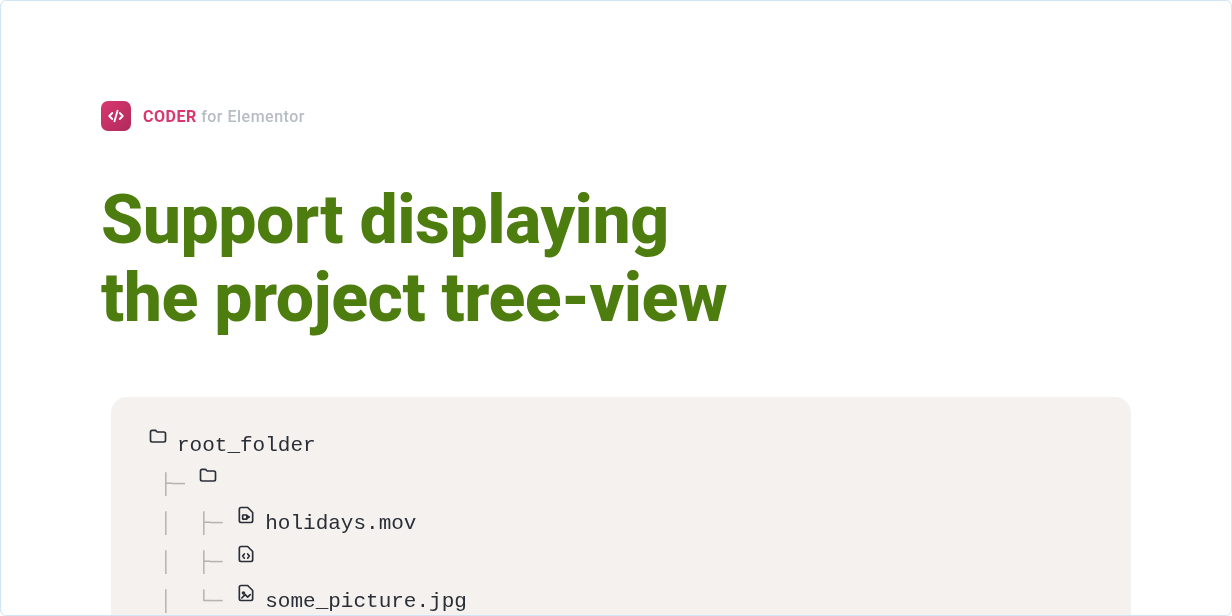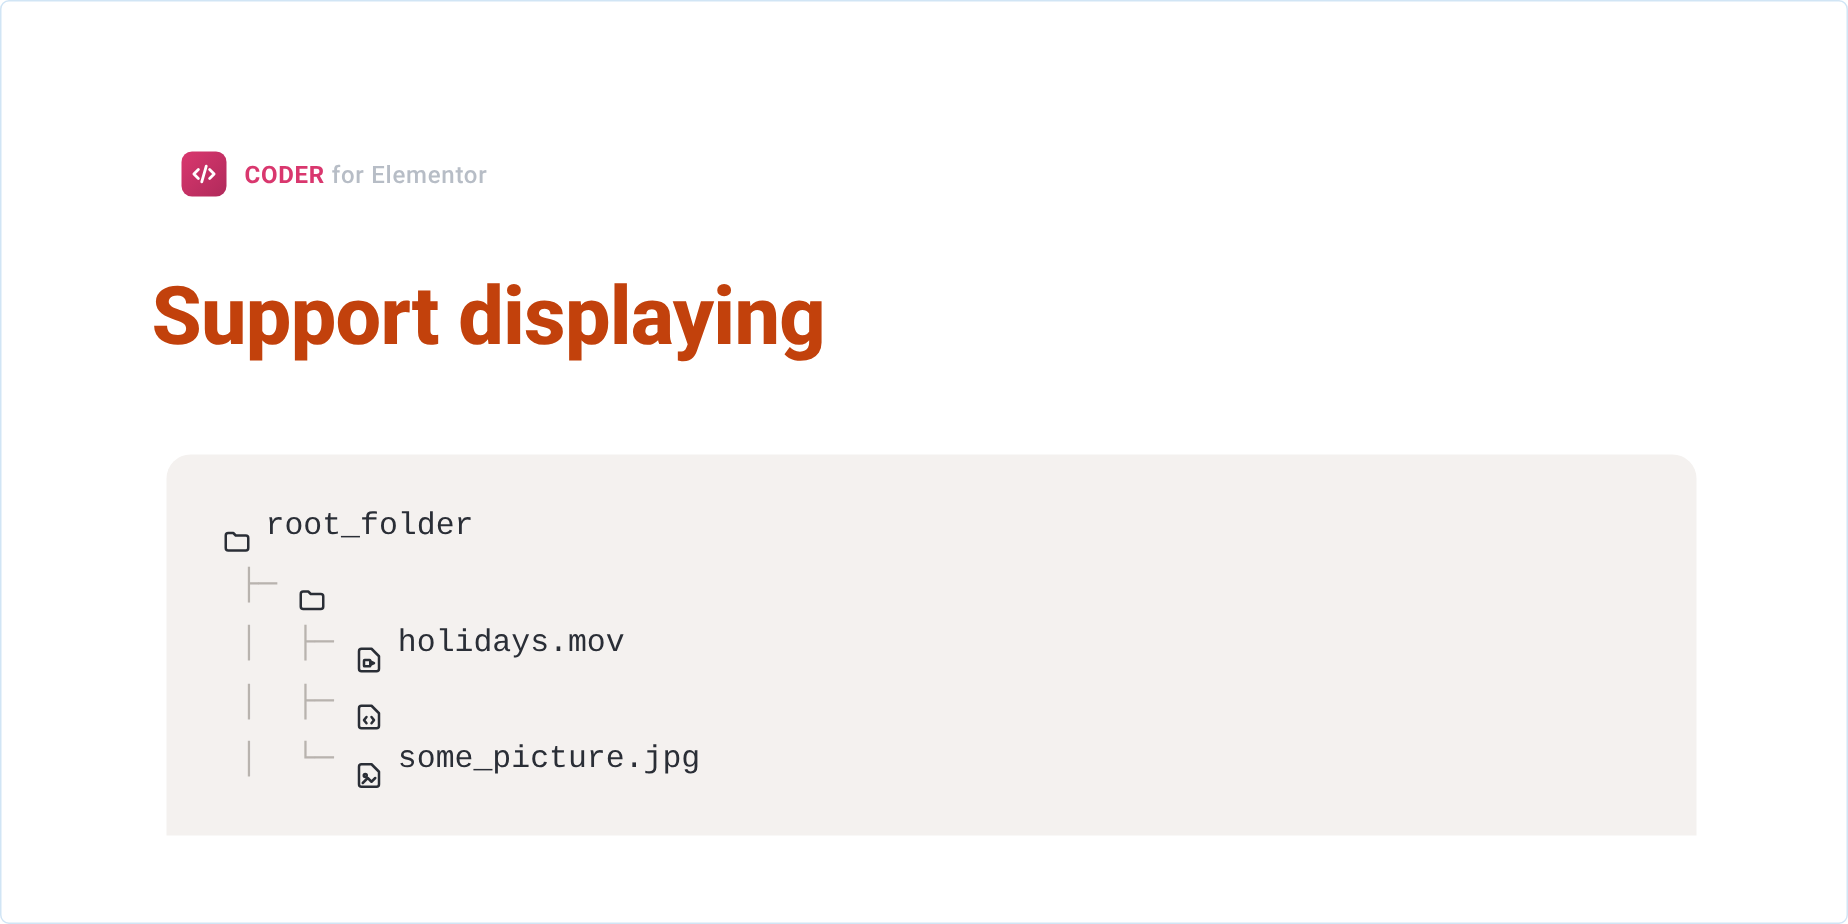--- a/index.html
+++ b/index.html
@@ -13,59 +13,58 @@
   border-radius: 6px;
 }
 .container {
   padding: 100px 100px 0 100px;
 }
 .brand {
   display: flex;
   align-items: center;
   gap: 12px;
   margin-bottom: 50px;
-  margin-left: 20px;
 }
 .brand-icon {
   width: 30px;
   height: 30px;
   background: linear-gradient(135deg, #d9376e 0%, #b02a5b 100%);
   border-radius: 7px;
   display: flex;
   align-items: center;
   justify-content: center;
 }
 .brand-text {
   font-size: 16px;
   font-weight: 700;
   letter-spacing: 0.5px;
 }
 .brand-coder { color: #d9376e; }
 .brand-for { color: #b7bdc6; font-weight: 500; }
 .heading {
-  font-size: 54px;
+  font-size: 68px;
   font-weight: 800;
   line-height: 1.15;
-  color: #c2410c;
+  color: #4d7c0f;
   letter-spacing: -0.5px;
   margin-bottom: 60px;
 }
 .tree-panel {
   background: #f4f1ef;
   border-radius: 16px 16px 0 0;
   padding: 30px 36px;
   margin-left: 10px;
   font-family: "SFMono-Regular", Consolas, "Liberation Mono", Menlo, monospace;
   font-size: 21px;
   line-height: 1.85;
   color: #2a2e36;
 }
 .tree-row {
   display: flex;
-  align-items: flex-end;
+  align-items: flex-start;
   white-space: nowrap;
 }
 .tree-branch {
   color: #b8b3ae;
   font-family: "SFMono-Regular", Consolas, "Liberation Mono", Menlo, monospace;
 }
 .tree-icon {
   display: inline-flex;
   align-items: center;
   justify-content: center;
@@ -86,20 +85,21 @@
         <line x1="14" y1="5" x2="10" y2="19"></line>
       </svg>
     </div>
     <div class="brand-text">
       <span class="brand-coder">CODER</span><span class="brand-for"> for Elementor</span>
     </div>
   </div>
 
   <h1 class="heading">
     <span>Support displaying</span><br>
+    <span>the project tree-view</span>
   </h1>
 
   <div class="tree-panel">
     <div class="tree-row">
       <span class="tree-icon">
         <svg width="20" height="20" viewBox="0 0 24 24" fill="none" stroke="#2a2e36" stroke-width="2" stroke-linecap="round" stroke-linejoin="round">
           <path d="M3 6a2 2 0 0 1 2-2h4l2 2h8a2 2 0 0 1 2 2v8a2 2 0 0 1-2 2H5a2 2 0 0 1-2-2V6z"></path>
         </svg>
       </span>
       <span>root_folder</span>

